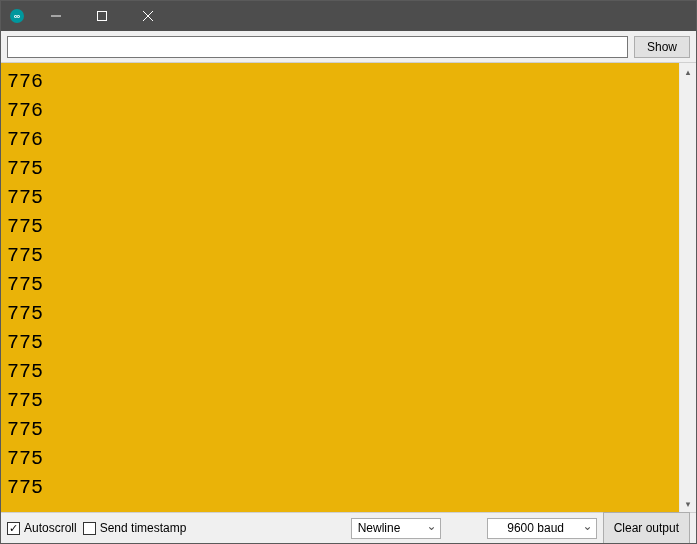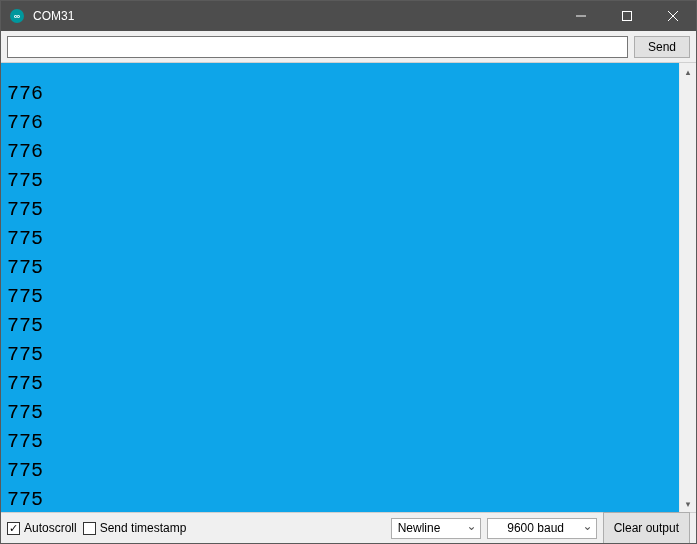--- a/index.html
+++ b/index.html
@@ -64,22 +64,22 @@
       font-size: 12px;
       cursor: pointer;
     }
     .output-wrap {
       height: 450px;
       display: flex;
       border-bottom: 1px solid #d0d0d0;
     }
     .output {
       flex: 1;
-      background: #0ea5e9;
-      padding: 16px 6px;
+      background: #eab308;
+      padding: 4px 6px;
       font-family: "Consolas", "Courier New", monospace;
       font-size: 20px;
       line-height: 29px;
       overflow: hidden;
       white-space: pre;
       color: #000;
     }
     .scrollbar {
       width: 17px;
       background: #f0f0f0;
@@ -139,20 +139,21 @@
       background: #fff;
       font-size: 12px;
       padding: 0 18px 0 6px;
       appearance: none;
       position: relative;
       cursor: pointer;
     }
     .select-wrap {
       position: relative;
       display: inline-block;
+      margin-left: 40px;
     }
     .select-wrap::after {
       content: "⌄";
       position: absolute;
       right: 4px;
       top: 1px;
       font-size: 12px;
       color: #555;
       pointer-events: none;
     }
@@ -171,21 +172,20 @@
 </head>
 <body>
 
 <div class="titlebar">
   <span class="titlebar-icon">
     <svg width="16" height="16" viewBox="0 0 16 16">
       <circle cx="8" cy="8" r="7" fill="#00979D"></circle>
       <text x="8" y="11" text-anchor="middle" font-size="9" fill="#fff" font-weight="bold">∞</text>
     </svg>
   </span>
-  <span class="titlebar-title">COM31</span>
   <div class="titlebar-buttons">
     <div class="titlebar-btn">
       <svg width="10" height="10">
           <line x1="0" y1="5" x2="10" y2="5" stroke="#fff" stroke-width="1"></line>
         </svg>
     </div>
     <div class="titlebar-btn">
       <svg width="10" height="10">
           <rect x="0.5" y="0.5" width="9" height="9" fill="none" stroke="#fff" stroke-width="1"></rect>
         </svg>
@@ -194,21 +194,21 @@
       <svg width="10" height="10">
           <line x1="0" y1="0" x2="10" y2="10" stroke="#fff" stroke-width="1"></line>
           <line x1="10" y1="0" x2="0" y2="10" stroke="#fff" stroke-width="1"></line>
         </svg>
     </div>
   </div>
 </div>
 
 <div class="input-row">
   <input class="serial-input" type="text" value="" style="">
-  <button class="send-btn">Send</button>
+  <button class="send-btn">Show</button>
 </div>
 
 <div class="output-wrap">
   <div class="output" id="output">776
 776
 776
 775
 775
 775
 775

